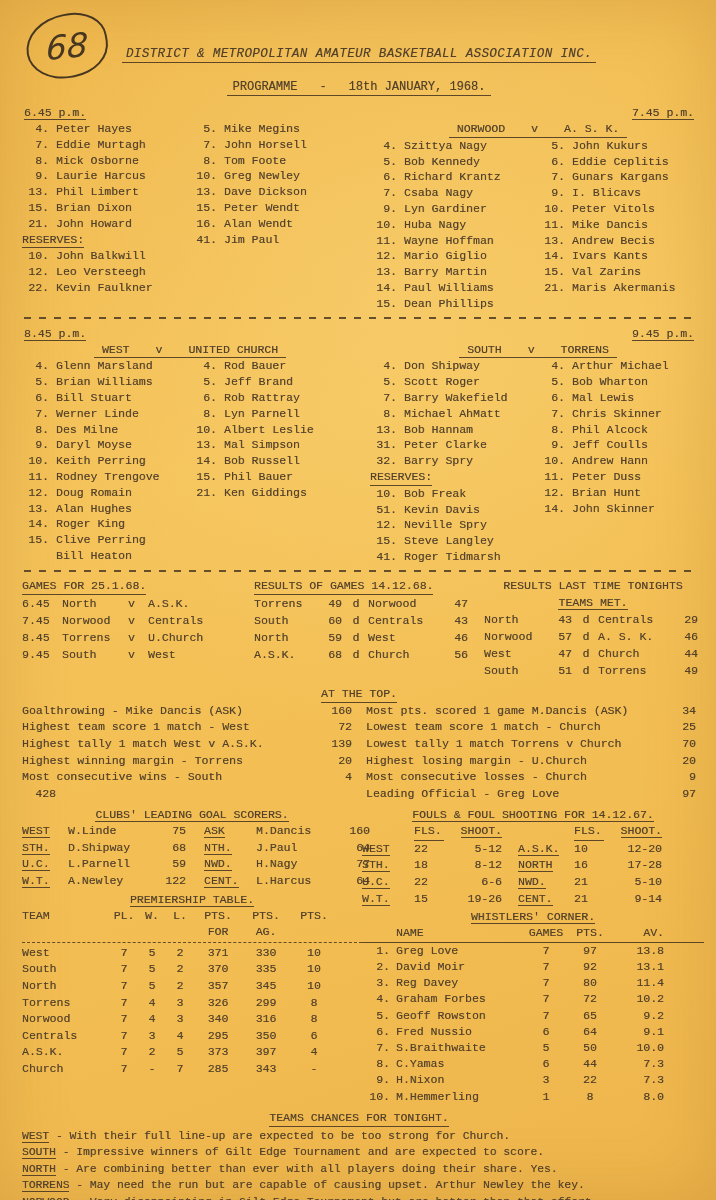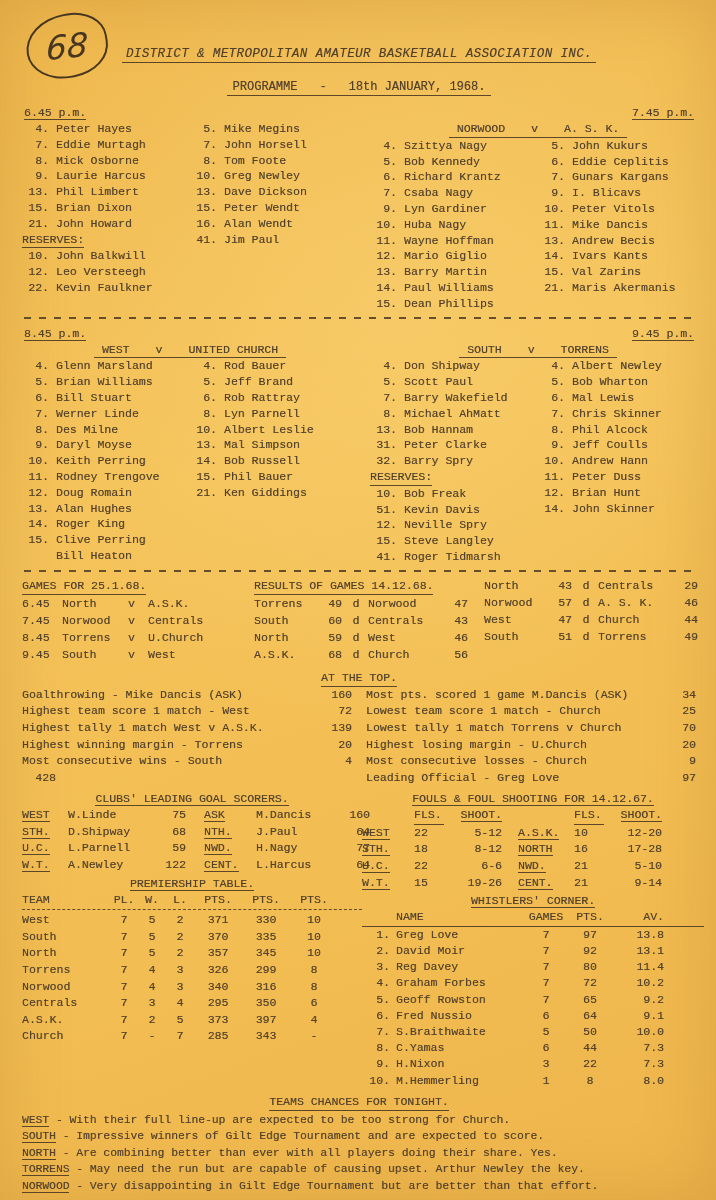--- a/index.html
+++ b/index.html
@@ -418,21 +418,21 @@
         <div class="half">
          <div class="mh-wrap"><span class="mh u"><span>SOUTH</span><span class="vs">v</span><span>TORRENS</span></span></div>
          <div class="cols">
            <div class="pcol">
               <div class="p-row">
                 <span class="pn">4.</span>
                 <span>Don Shipway</span>
               </div>
               <div class="p-row">
                 <span class="pn">5.</span>
-                <span>Scott Paul</span>
+                <span>Scott Roger</span>
               </div>
               <div class="p-row">
                 <span class="pn">7.</span>
                 <span>Barry Wakefield</span>
               </div>
               <div class="p-row">
                 <span class="pn">8.</span>
                 <span>Michael AhMatt</span>
               </div>
               <div class="p-row">
@@ -467,21 +467,21 @@
                 <span>Steve Langley</span>
               </div>
               <div class="p-row">
                 <span class="pn">41.</span>
                 <span>Roger Tidmarsh</span>
               </div>
             </div>
            <div class="pcol">
               <div class="p-row">
                 <span class="pn">4.</span>
-                <span>Albert Newley</span>
+                <span>Arthur Michael</span>
               </div>
               <div class="p-row">
                 <span class="pn">5.</span>
                 <span>Bob Wharton</span>
               </div>
               <div class="p-row">
                 <span class="pn">6.</span>
                 <span>Mal Lewis</span>
               </div>
               <div class="p-row">
@@ -577,20 +577,24 @@
           <div class="r-row">
             <span class="r-win">A.S.K.</span>
             <span class="r-ws">68</span>
             <span class="r-d">d</span>
             <span class="r-los">Church</span>
             <span class="r-ls">56</span>
           </div>
         </div>
     </div>
     <div class="c-met">
+      <div class="met-title">
+        <span>RESULTS LAST TIME TONIGHTS</span><br>
+        <span class="u">TEAMS MET.</span>
+      </div>
       <div id="met-rows">
           <div class="r-row">
             <span class="r-win">North</span>
             <span class="r-ws">43</span>
             <span class="r-d">d</span>
             <span class="r-los">Centrals</span>
             <span class="r-ls">29</span>
           </div>
           <div class="r-row">
             <span class="r-win">Norwood</span>
@@ -722,20 +726,29 @@
           <div class="pr-head">
             <div class="pr-row">
               <span class="pr-team">TEAM</span>
               <span class="pr-n">PL.</span>
               <span class="pr-n">W.</span>
               <span class="pr-n">L.</span>
               <span class="pr-big">PTS.</span>
               <span class="pr-big">PTS.</span>
               <span class="pr-big">PTS.</span>
             </div>
+            <div class="pr-row">
+              <span class="pr-team"></span>
+              <span class="pr-n"></span>
+              <span class="pr-n"></span>
+              <span class="pr-n"></span>
+              <span class="pr-big">FOR</span>
+              <span class="pr-big">AG.</span>
+              <span class="pr-big"></span>
+            </div>
           </div>
           <div class="pr-row">
             <span class="pr-team">West</span>
             <span class="pr-n">7</span>
             <span class="pr-n">5</span>
             <span class="pr-n">2</span>
             <span class="pr-big">371</span>
             <span class="pr-big">330</span>
             <span class="pr-big">10</span>
           </div>

